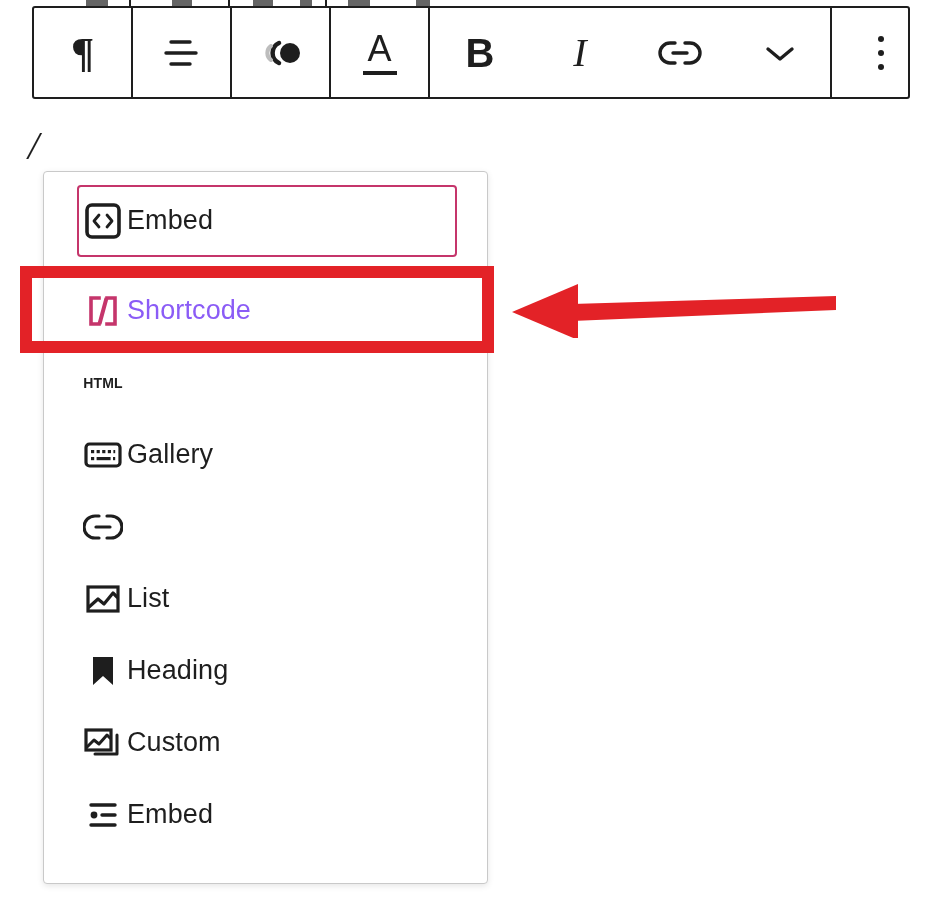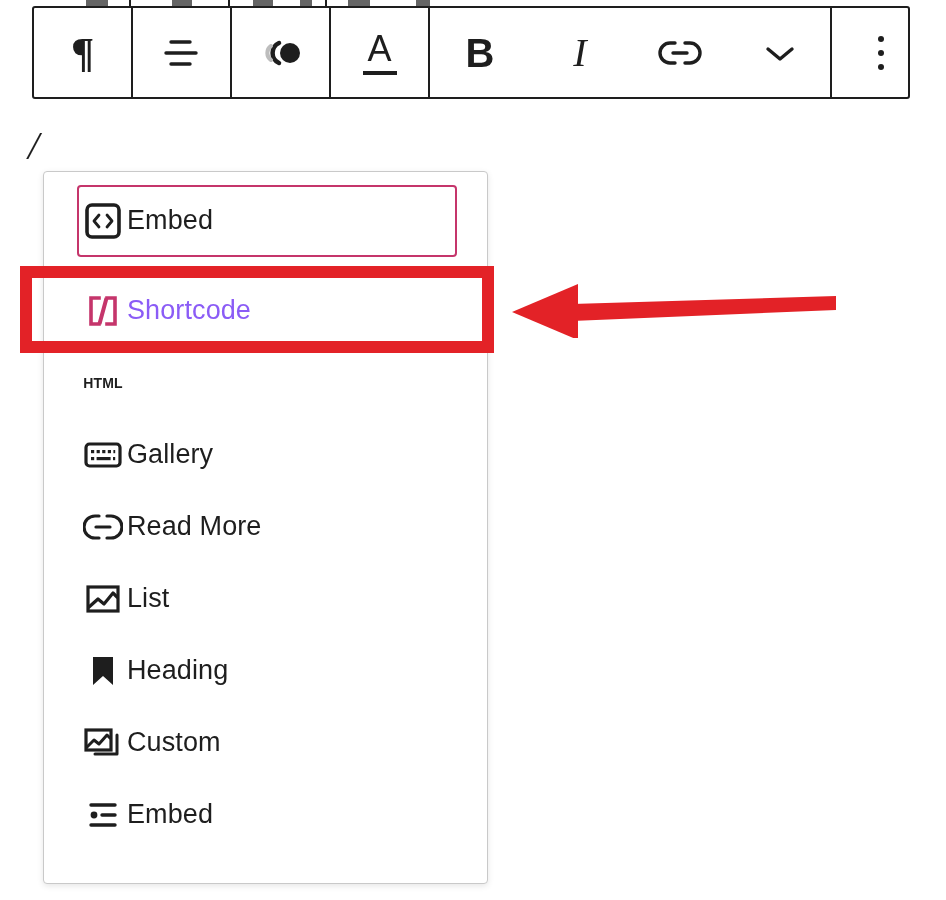--- a/index.html
+++ b/index.html
@@ -332,21 +332,20 @@
     </div>
 
     <div class="ins-item" style="top:319px;">
       <span class="ins-icon">
         <svg width="40" height="30" viewBox="0 0 40 30" fill="none" stroke="#1e1e1e" stroke-width="3.2" stroke-linecap="round">
           <path d="M16 4 H12 A11 11 0 0 0 12 26 H16"></path>
           <path d="M24 4 H28 A11 11 0 0 1 28 26 H24"></path>
           <line x1="13" y1="15" x2="27" y2="15"></line>
         </svg>
       </span>
-      <span class="ins-label">Read More</span>
     </div>
 
     <div class="ins-item" style="top:391px;">
       <span class="ins-icon">
         <svg width="38" height="38" viewBox="0 0 38 38" fill="none">
           <rect x="4" y="7" width="30" height="24" stroke="#1e1e1e" stroke-width="3.2"></rect>
           <polyline points="5,27 14,19 20,24 29,13 33,17" stroke="#1e1e1e" stroke-width="3.2" stroke-linecap="round" stroke-linejoin="round"></polyline>
         </svg>
       </span>
       <span class="ins-label">List</span>

